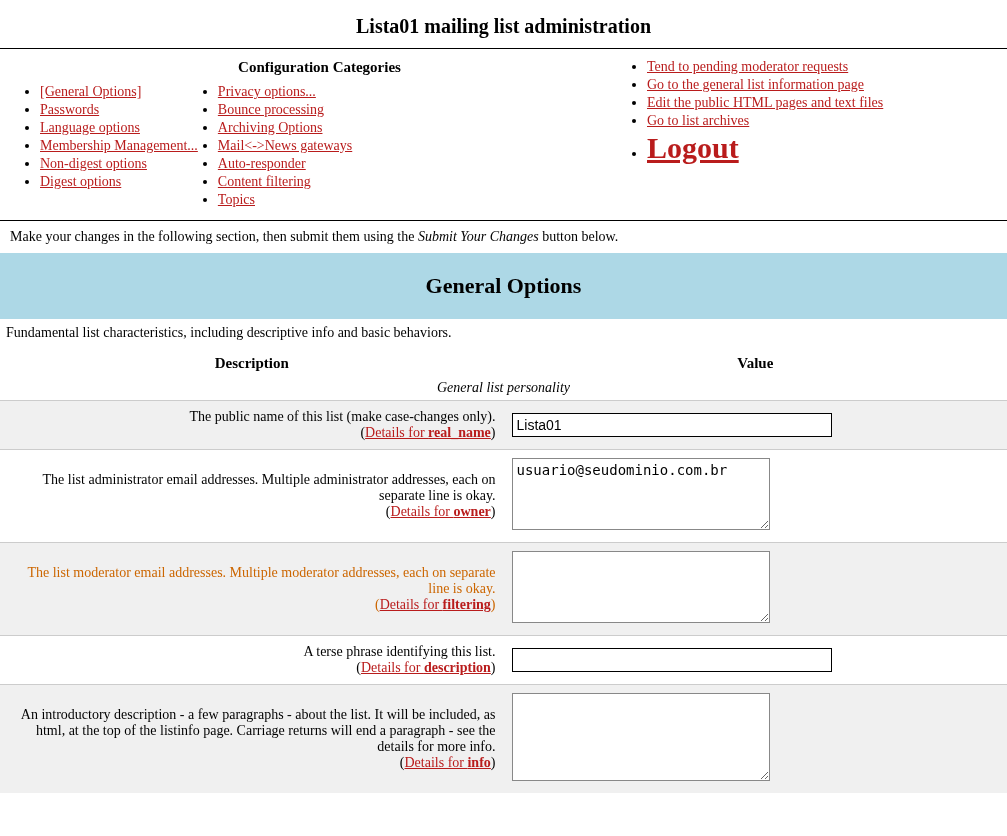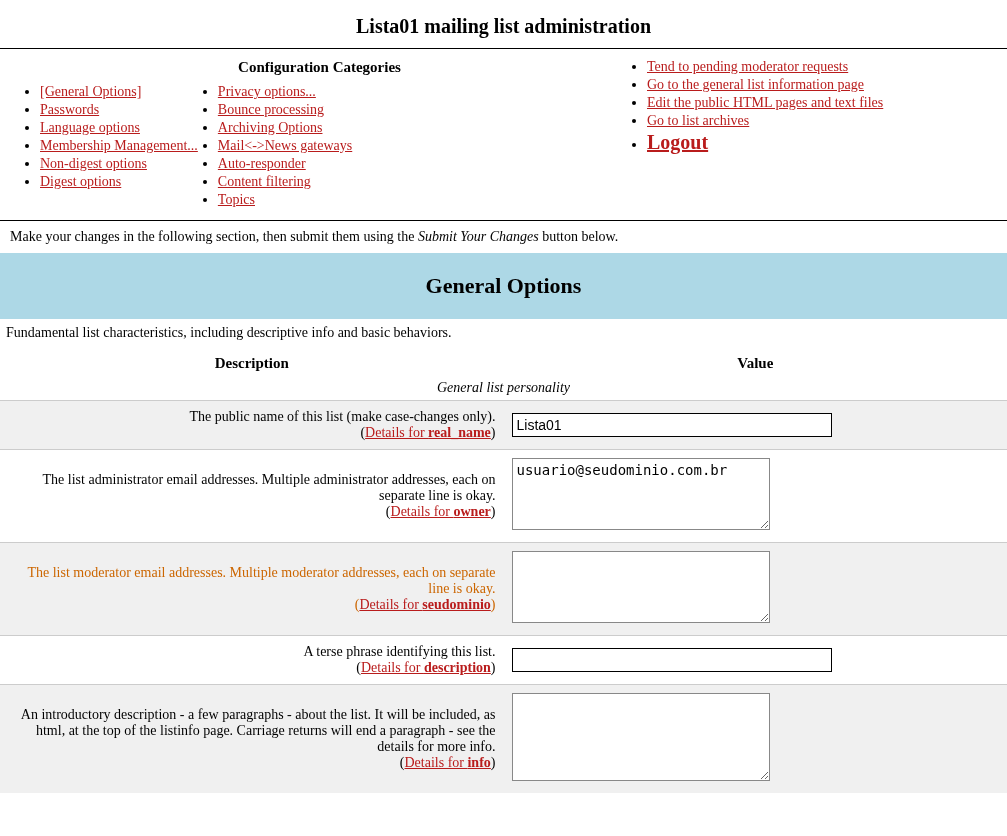--- a/index.html
+++ b/index.html
@@ -70,21 +70,21 @@
 
     .logout-item {
       list-style: disc;
       font-size: 30px;
       font-weight: bold;
       margin-top: 6px;
       padding-left: 20px;
     }
 
     .logout-link {
-      font-size: 20px;
+      font-size: 30px;
       font-weight: bold;
       margin-top: 33px;
     }
 
     .intro-text {
       padding: 8px 10px;
       font-size: 14px;
     }
 
     .intro-text em {
@@ -254,21 +254,21 @@
       (<a href="#">Details for <strong>owner</strong></a>)
     </td>
     <td class="val-cell">
       <textarea name="owner" rows="4" style="">usuario@seudominio.com.br</textarea>
     </td>
   </tr>
 
   <tr class="form-row alt-bg">
     <td class="desc-cell orange-text">
       The list moderator email addresses. Multiple moderator addresses, each on separate line is okay.<br>
-      (<a href="#">Details for <strong>seudominio</strong></a>)
+      (<a href="#">Details for <strong>filtering</strong></a>)
     </td>
     <td class="val-cell">
       <textarea name="moderator" rows="4" style=""></textarea>
     </td>
   </tr>
 
   <tr class="form-row">
     <td class="desc-cell">
       A terse phrase identifying this list.<br>
       (<a href="#">Details for <strong>description</strong></a>)

